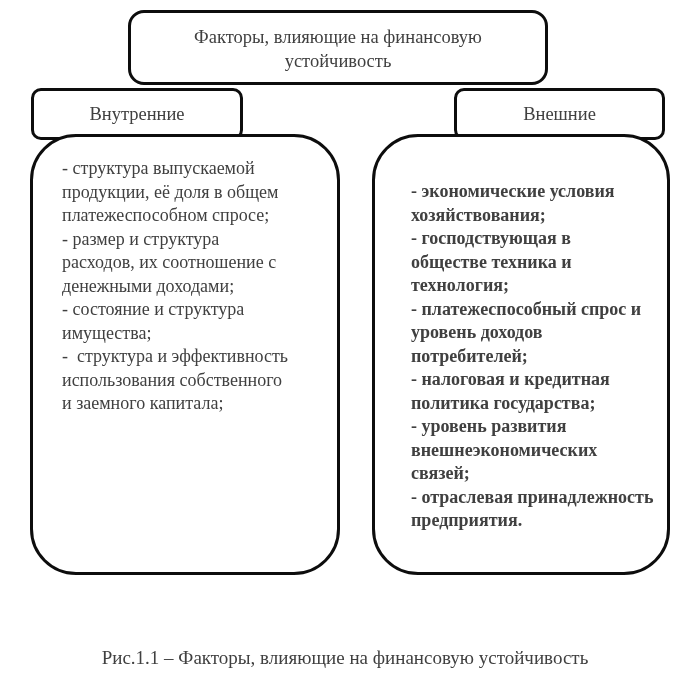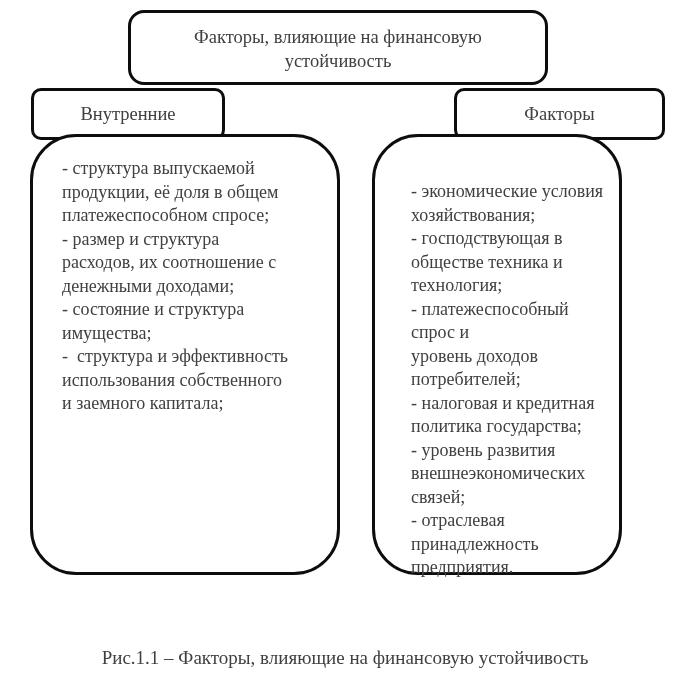--- a/index.html
+++ b/index.html
@@ -46,32 +46,32 @@
   
   .header-box {
     top: 88px;
     height: 52px;
     border-radius: 10px;
     display: flex;
     align-items: center;
     justify-content: center;
     font-size: 18.5px;
   }
-  .header-left  { left: 31px;  width: 194px; }
+  .header-left  { left: 31px;  width: 212px; }
   .header-right { left: 454px; width: 211px; }
   
   .body-box {
     top: 134px;
     height: 441px;
     border-radius: 46px;
     font-size: 18px;
     line-height: 23.5px;
   }
   .body-left  { left: 30px;  width: 310px; padding: 20px 10px 0 29px; }
-  .body-right { left: 372px; width: 250px; padding: 43px 8px 0 36px; }
+  .body-right { left: 372px; width: 298px; padding: 43px 8px 0 36px; font-weight: bold; }
   .item { margin: 0; }
   
   .caption {
     position: absolute;
     left: 0;
     top: 647px;
     width: 628px;
     text-align: center;
     font-size: 19px;
     margin-left: 31px;
@@ -85,21 +85,21 @@
   <div class="box top-box">
     <div class="title-text pre">Факторы, влияющие на финансовую
 устойчивость</div>
   </div>
 
   <div class="box header-box header-left">
     <span>Внутренние</span>
   </div>
 
   <div class="box header-box header-right">
-    <span>Факторы</span>
+    <span>Внешние</span>
   </div>
 
   <div class="box body-box body-left">
     <div class="item pre">- структура выпускаемой
 продукции, её доля в общем
 платежеспособном спросе;</div>
     <div class="item pre">- размер и структура
 расходов, их соотношение с
 денежными доходами;</div>
     <div class="item pre">- состояние и структура

